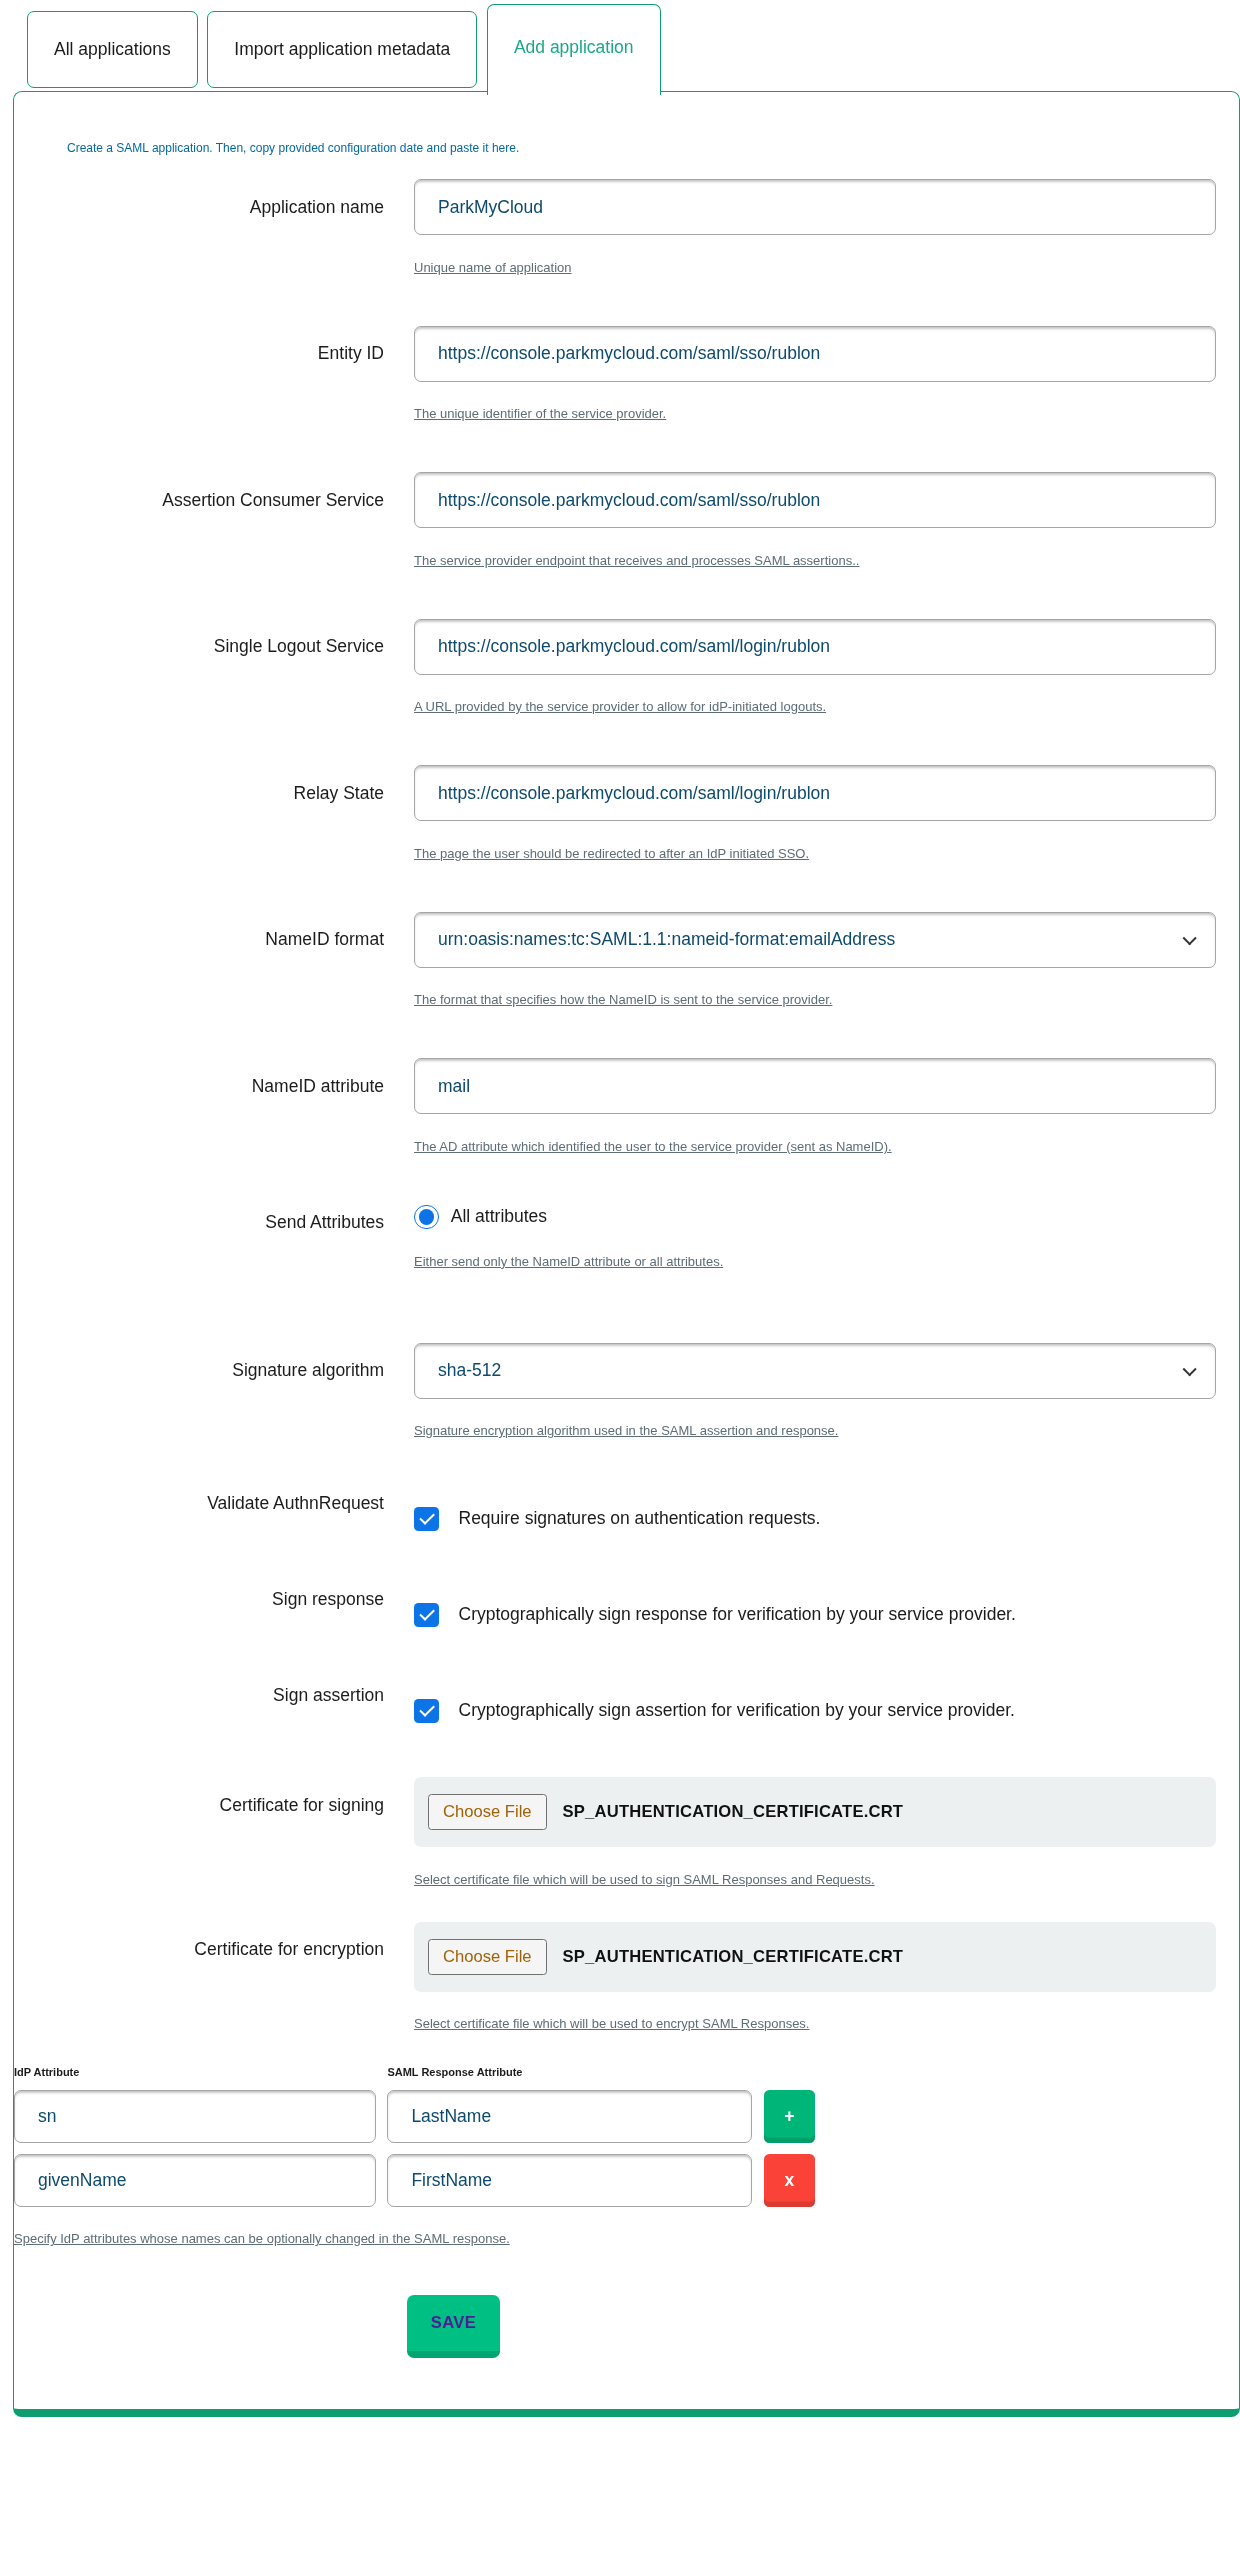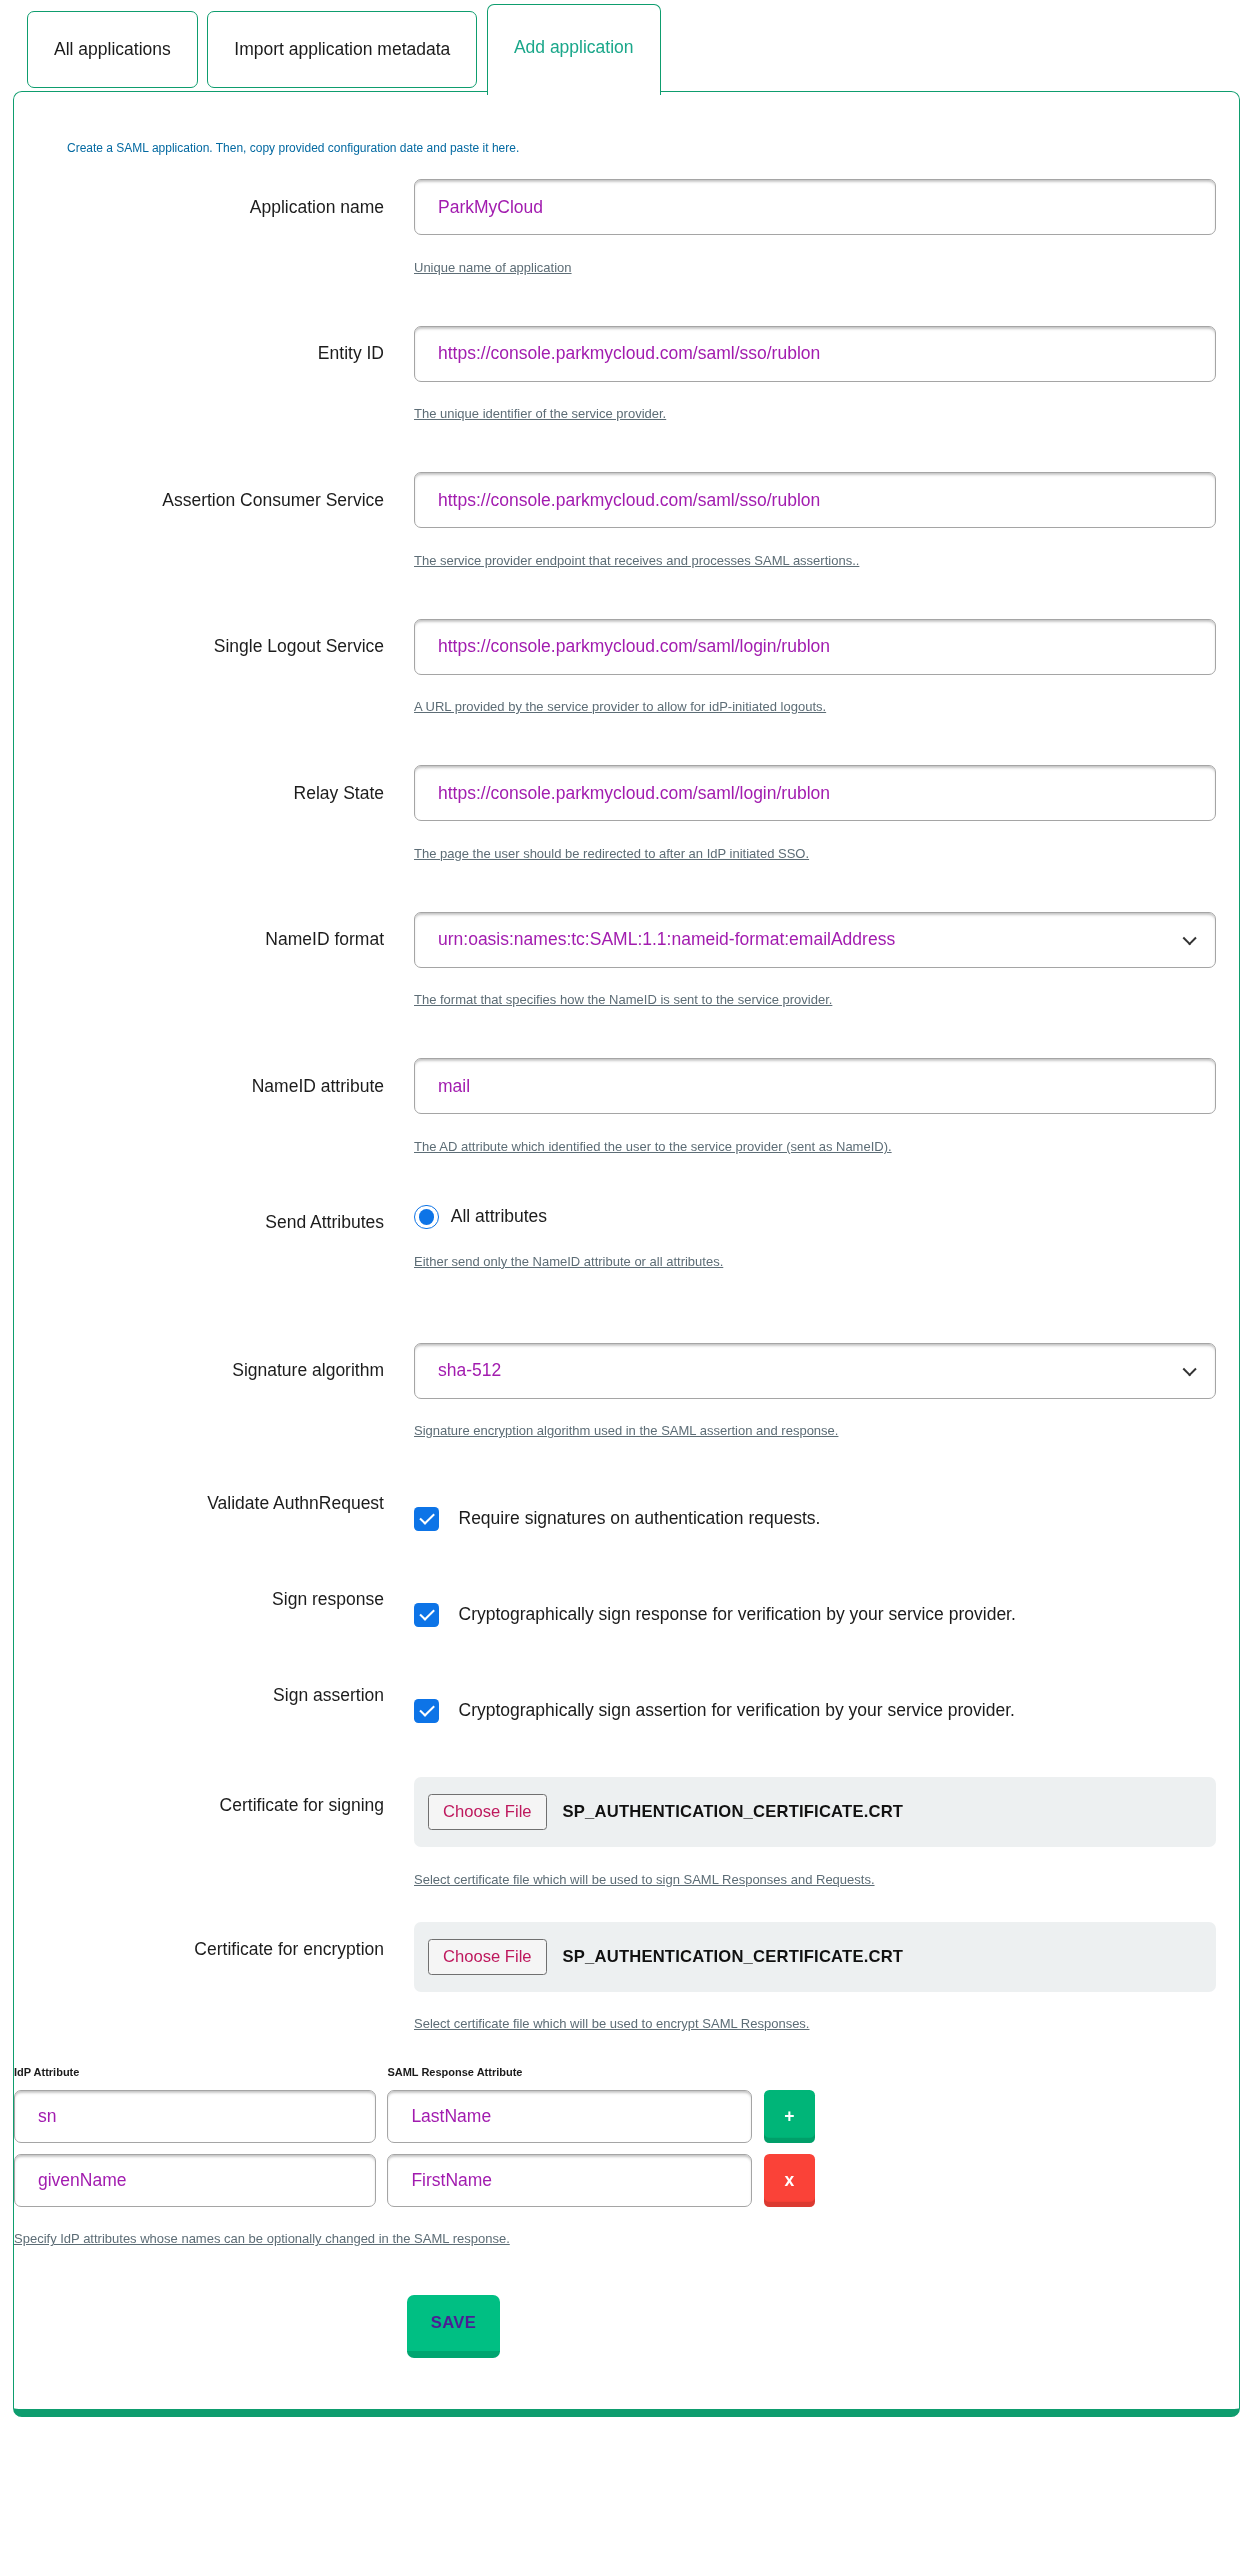--- a/index.html
+++ b/index.html
@@ -44,21 +44,21 @@
   }
   .intro{margin:0 0 24px 53px;font-size:12px;color:#0369a1;}
   
   .row{display:flex;margin-bottom:51px;}
   .row .label{flex:0 0 400px;padding:17.5px 30px 0 0;text-align:right;font-size:17.5px;color:#1c1c1c;}
   .row .control{flex:1;min-width:0;}
   .help{margin-top:24.5px;font-size:13px;color:var(--help-gray);text-decoration:underline;}
   .text-input,.select,.map-input{
     width:100%;height:56px;background:#fff;
     border:0.9px solid #a5a5a5;border-radius:7px;
-    padding:12px 23px;font-size:17.5px;color:#a21caf;
+    padding:12px 23px;font-size:17.5px;color:#0c4a6e;
     box-shadow:inset 0 2.6px 2.6px -0.9px rgba(0,0,0,.25);
     outline:none;
   }
   .select{display:flex;align-items:center;justify-content:space-between;cursor:pointer;}
   .chev{width:9.6px;height:9.6px;border-right:2.2px solid #333;border-bottom:2.2px solid #333;
         transform:rotate(45deg) translateY(-2.6px);flex:0 0 auto;margin-left:14px;}
   
   .row-radio .label{padding-top:7px;}
   .radio-line{display:flex;align-items:center;gap:12.3px;margin-bottom:23px;font-size:17.5px;cursor:pointer;}
   .radio{width:24.5px;height:24.5px;border:1.8px solid #757575;border-radius:50%;background:#fff;position:relative;flex:0 0 auto;}
@@ -70,21 +70,21 @@
   .row-check{margin-bottom:54px;}
   .row-check .label{padding-top:3.5px;}
   .check-line{display:flex;align-items:center;gap:20px;padding-top:17.5px;font-size:17.5px;cursor:pointer;}
   .checkbox{width:24.5px;height:24.5px;border-radius:4.4px;background:var(--check-blue);position:relative;flex:0 0 auto;}
   .checkbox::after{content:"";position:absolute;left:8.8px;top:3.5px;width:6.1px;height:12.3px;
     border:solid #fff;border-width:0 2.6px 2.6px 0;transform:rotate(45deg);}
   
   .row-file{margin-bottom:35px;}
   .filebox{height:70px;background:#edf0f1;border-radius:7px;display:flex;align-items:center;padding:0 14px;}
   .file-btn{
-    font-family:inherit;font-size:16.6px;color:#be185d;
+    font-family:inherit;font-size:16.6px;color:#a16207;
     background:#f5f5f5;border:0.9px solid #707070;border-radius:3.5px;
     padding:7px 14px;cursor:pointer;
   }
   .filename{margin-left:16px;font-size:16.6px;font-weight:bold;color:#111;letter-spacing:0.2px;}
   
   .map-headers,.map-row{display:grid;grid-template-columns:362px 365px 51px;column-gap:11.4px;}
   .map-headers{font-size:11px;font-weight:bold;margin-bottom:12.3px;}
   .map-row{margin-bottom:10.5px;}
   .map-input{height:53px;}
   .map-btn{height:53px;width:51px;border:none;border-radius:5.3px;color:#fff;

